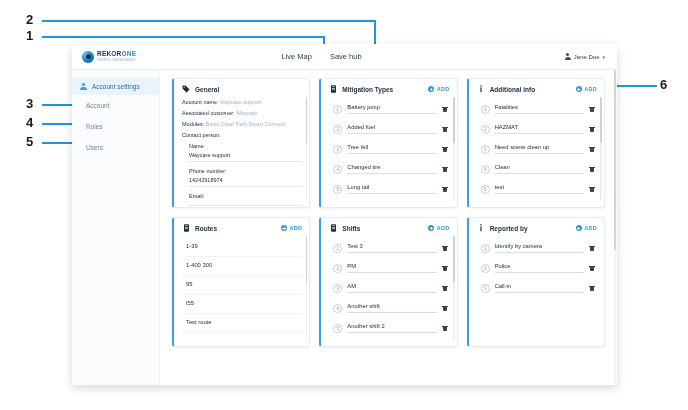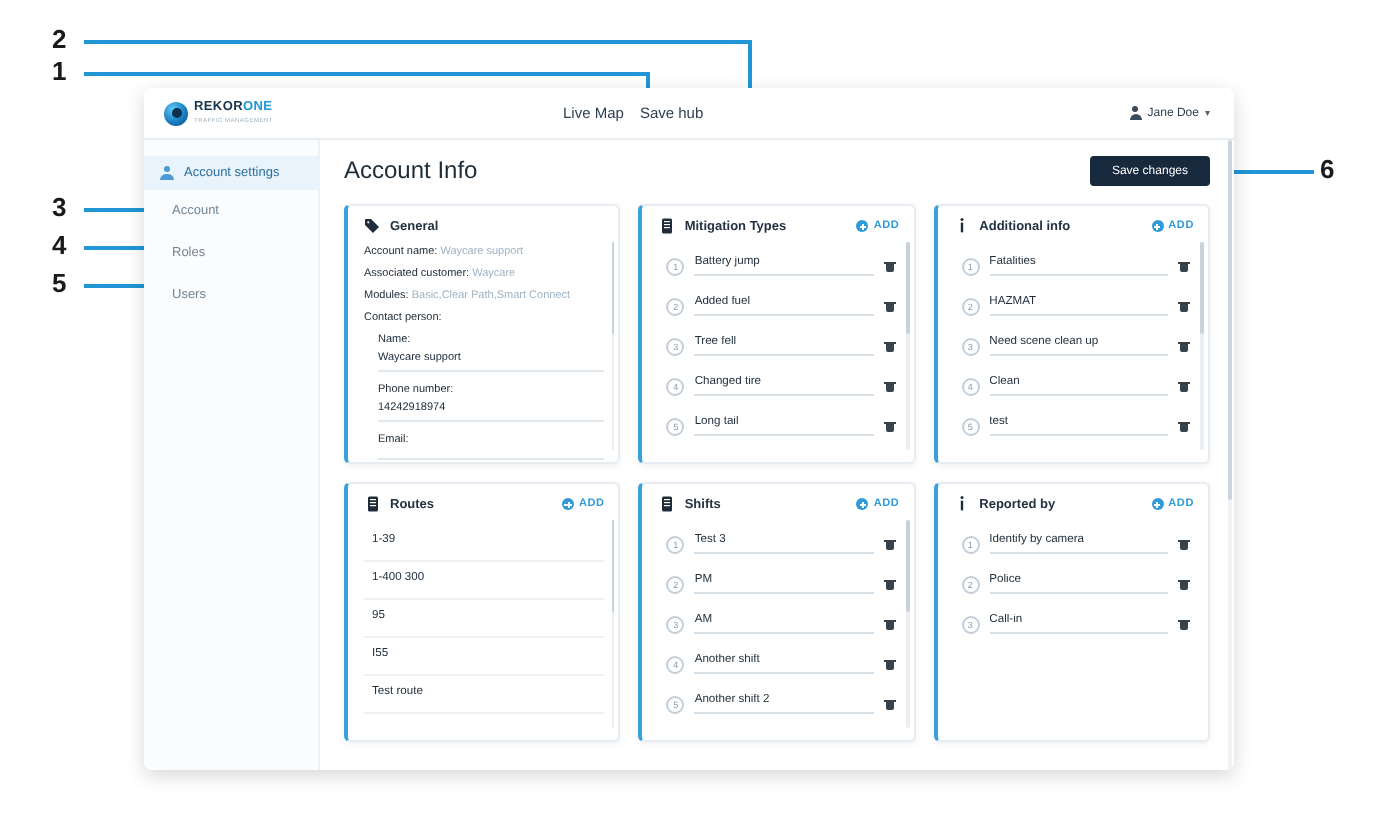--- a/index.html
+++ b/index.html
@@ -67,21 +67,21 @@
     width: 5px; height: 5px;
     border-radius: 50%;
     background: #0b2f4d;
   }
   .logo-txt { display: flex; flex-direction: column; line-height: 1; }
   .logo-word { font-size: 6.5px; font-weight: 700; letter-spacing: .2px; }
   .logo-word .rek { color: #16344d; }
   .logo-word .one { color: #2196d6; }
   .logo-sub { font-size: 3px; color: #9bb0c0; letter-spacing: .25px; margin-top: 1px; }
 
-  .nav { display: flex; gap: 8px; margin-left: 145px; text-align: right; }
+  .nav { display: flex; gap: 18px; margin-left: 145px; text-align: right; }
   .nav-item {
     font-size: 7.5px;
     color: #2c3e50;
     cursor: pointer;
     white-space: nowrap;
   }
   .user {
     margin-left: auto;
     display: flex; align-items: center; gap: 3px;
     font-size: 6px; color: #2c3e50;
@@ -339,24 +339,20 @@
           <span class="side-head-icon"></span>
           <span>Account settings</span>
         </div>
         <div class="side-item">Account</div>
         <div class="side-item">Roles</div>
         <div class="side-item">Users</div>
       </div>
 
       <div class="content">
 
-        <div class="content-head">
-          <div class="page-title">Account Info</div>
-          <button class="save-btn">Save changes</button>
-        </div>
 
         <div class="grid">
 
           <div class="card">
             <div class="card-head">
               <span class="card-ico">
                 <svg width="8" height="8" viewBox="0 0 16 16">
                     <path d="M1 7V2a1 1 0 011-1h5l8 8-6 6-8-8z" fill="#1f2d3a"></path>
                     <circle cx="4.3" cy="4.3" r="1.1" fill="#fff"></circle>
                   </svg>

